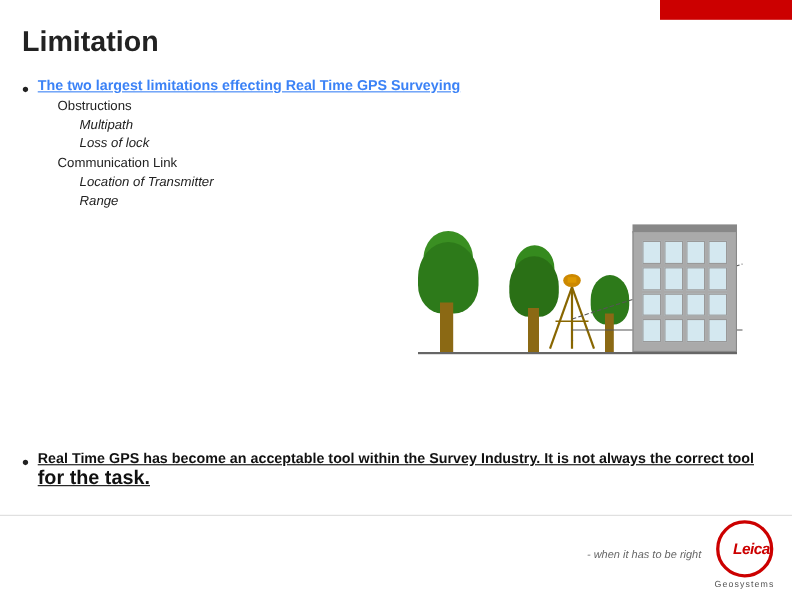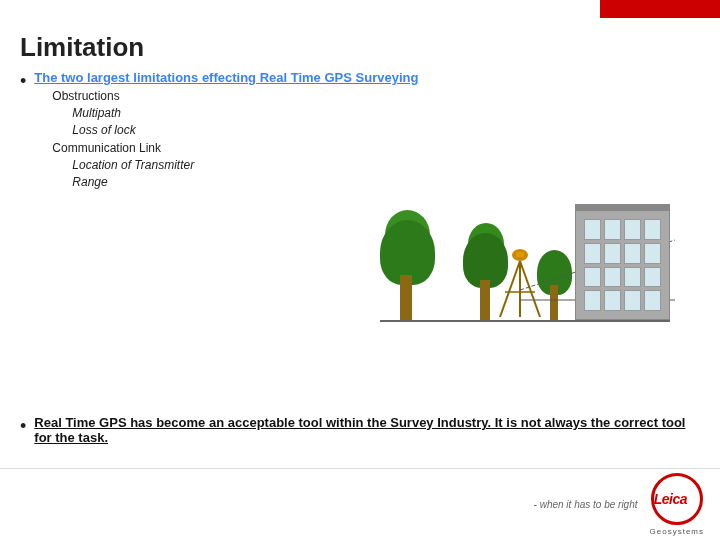--- a/index.html
+++ b/index.html
@@ -25,21 +25,21 @@
       top: 0;
       right: 0;
       width: 120px;
       height: 18px;
       background: #cc0000;
     }
 
     
     .title {
       position: absolute;
-      top: 32px;
+      top: 22px;
       left: 20px;
       font-size: 26px;
       font-weight: bold;
       color: #222;
     }
 
     
     .content {
       position: absolute;
       top: 70px;
@@ -133,21 +133,21 @@
       align-items: center;
     }
 
     .leica-circle {
       width: 52px;
       height: 52px;
       border-radius: 50%;
       border: 3px solid #cc0000;
       display: flex;
       align-items: center;
-      justify-content: flex-start;
+      justify-content: flex-end;
       position: relative;
       background: white;
     }
 
     .leica-text {
       font-size: 14px;
       font-weight: bold;
       color: #cc0000;
       font-style: italic;
       letter-spacing: -0.5px;
@@ -380,21 +380,21 @@
     </div>
 
     <div style="position:absolute; bottom:5px; left:0; right:0;">
       <div class="bullet-main">
         <div class="bullet-dot">•</div>
         <div>
           <div class="second-text">
             <span style="font-weight: bold; text-decoration: underline; font-size: 13px;">Real Time GPS has become an acceptable tool within the Survey Industry. It is not always the correct tool</span>
           </div>
           <div class="second-text">
-            <span style="font-weight: bold; text-decoration: underline; font-size: 13px;">for the task.</span>
+            <span style="font-weight: bold; text-decoration: underline; font-size: 18px;">for the task.</span>
           </div>
         </div>
       </div>
     </div>
 
   </div>
 
   <div class="footer">
     <div class="footer-tagline">
       <span>- when it has to be right</span>

